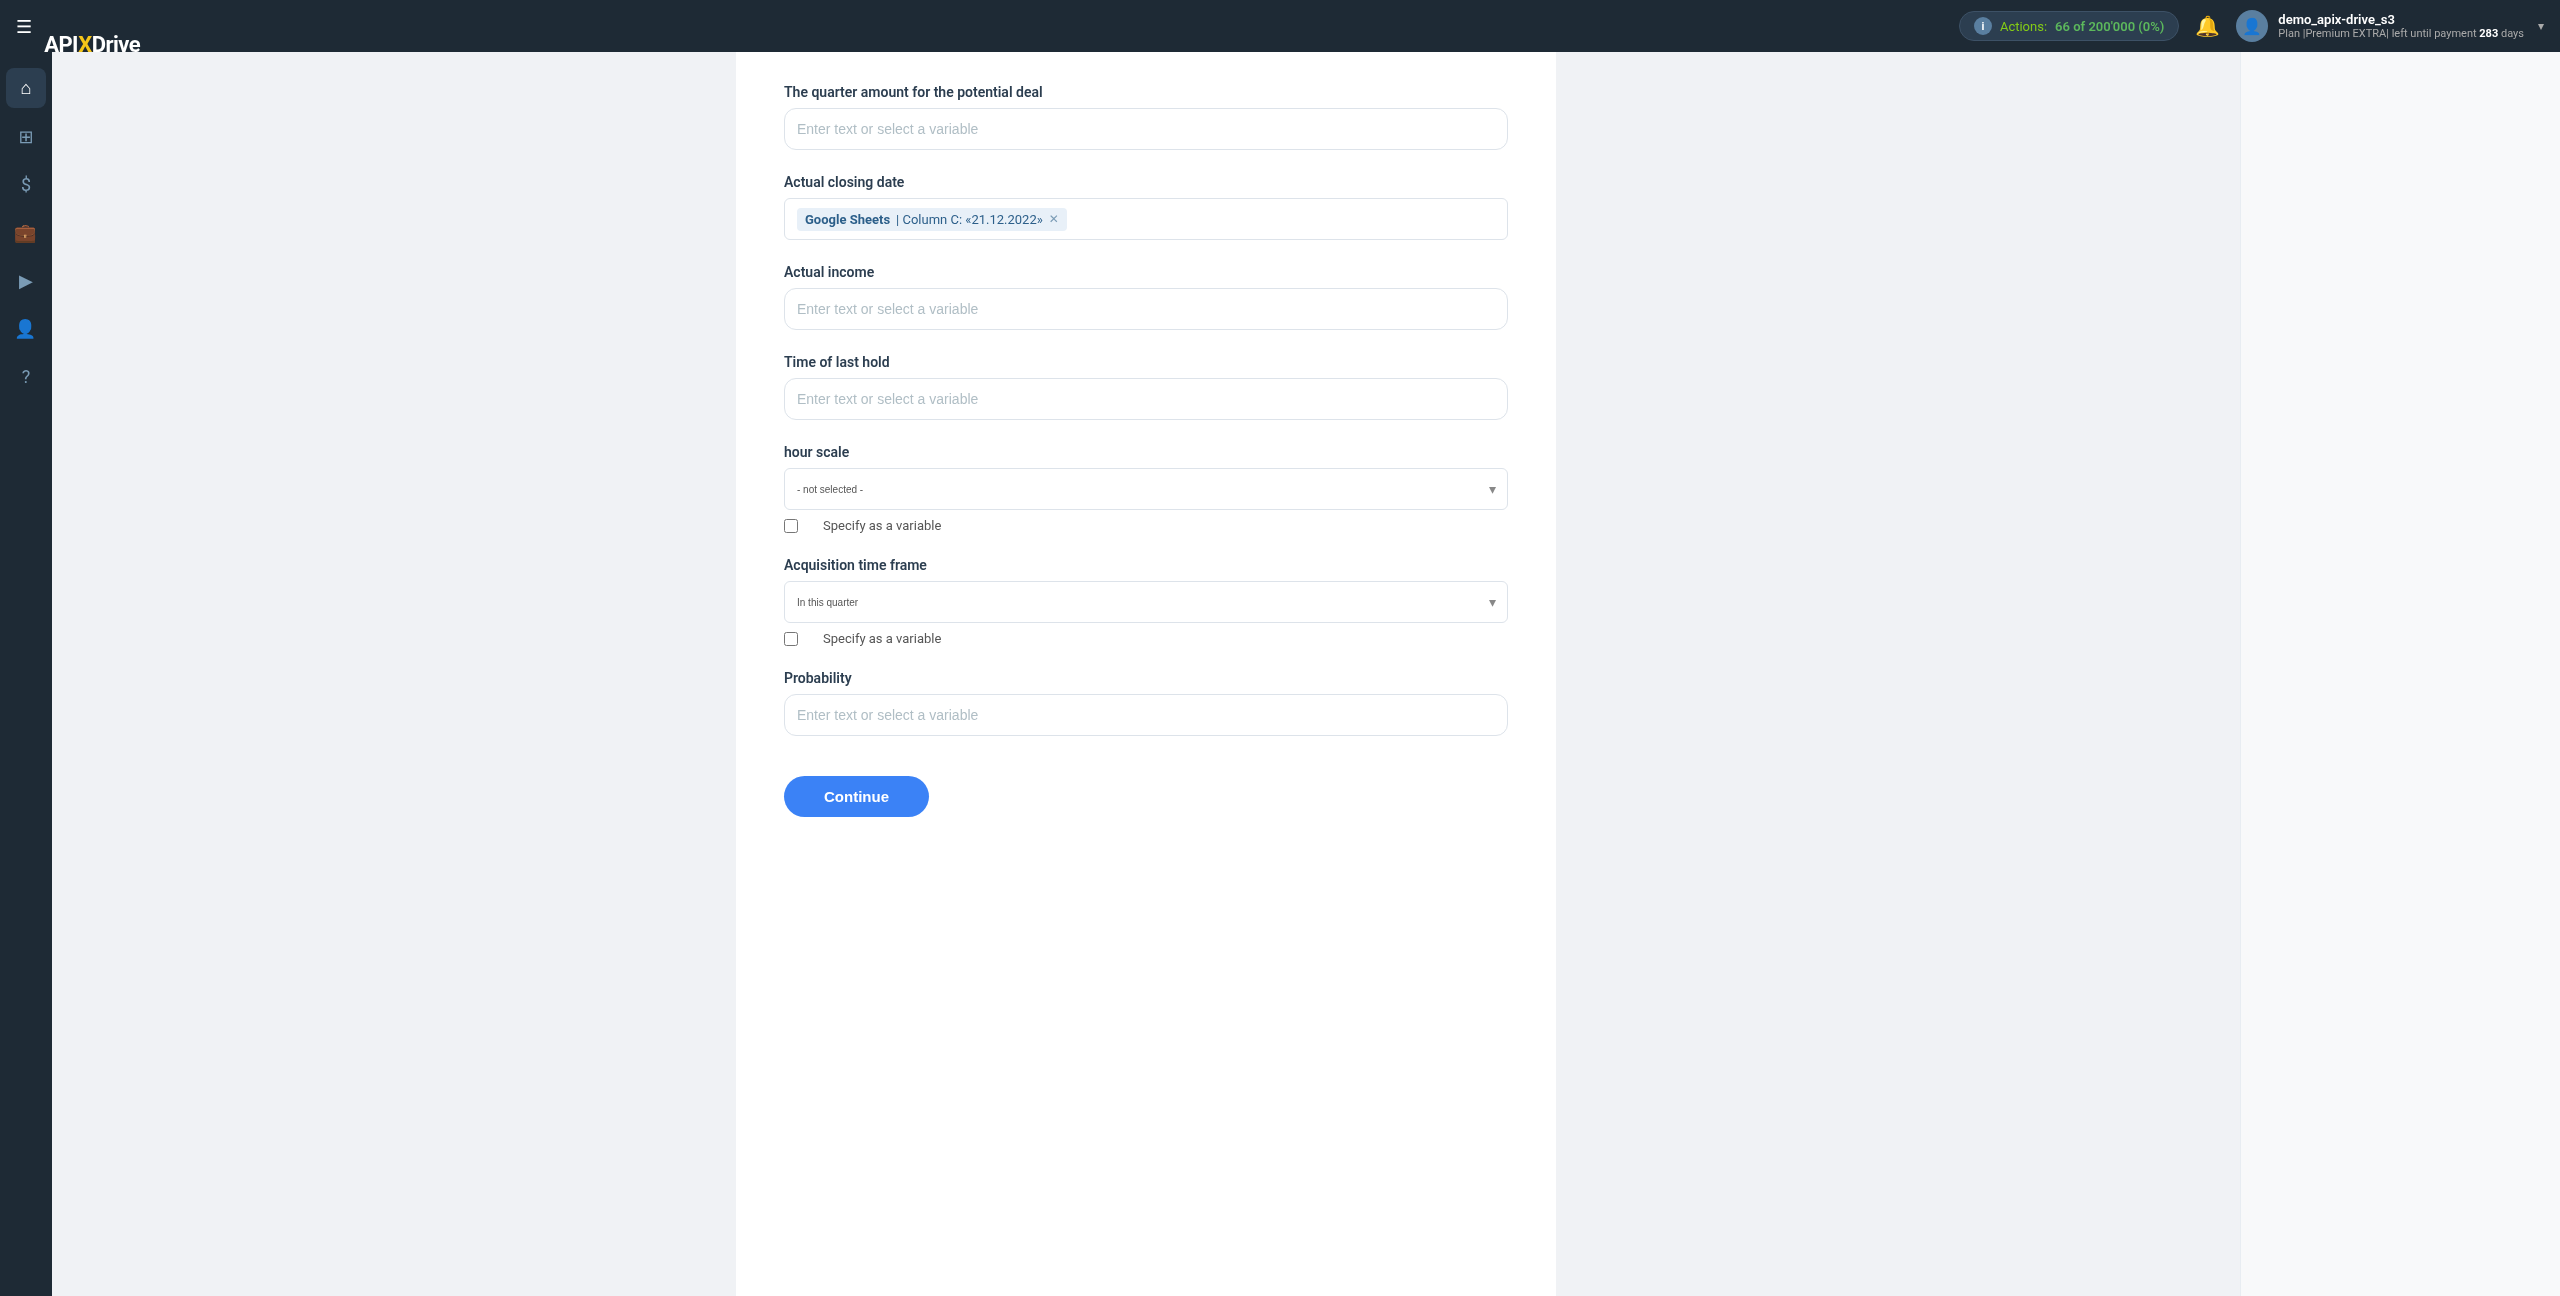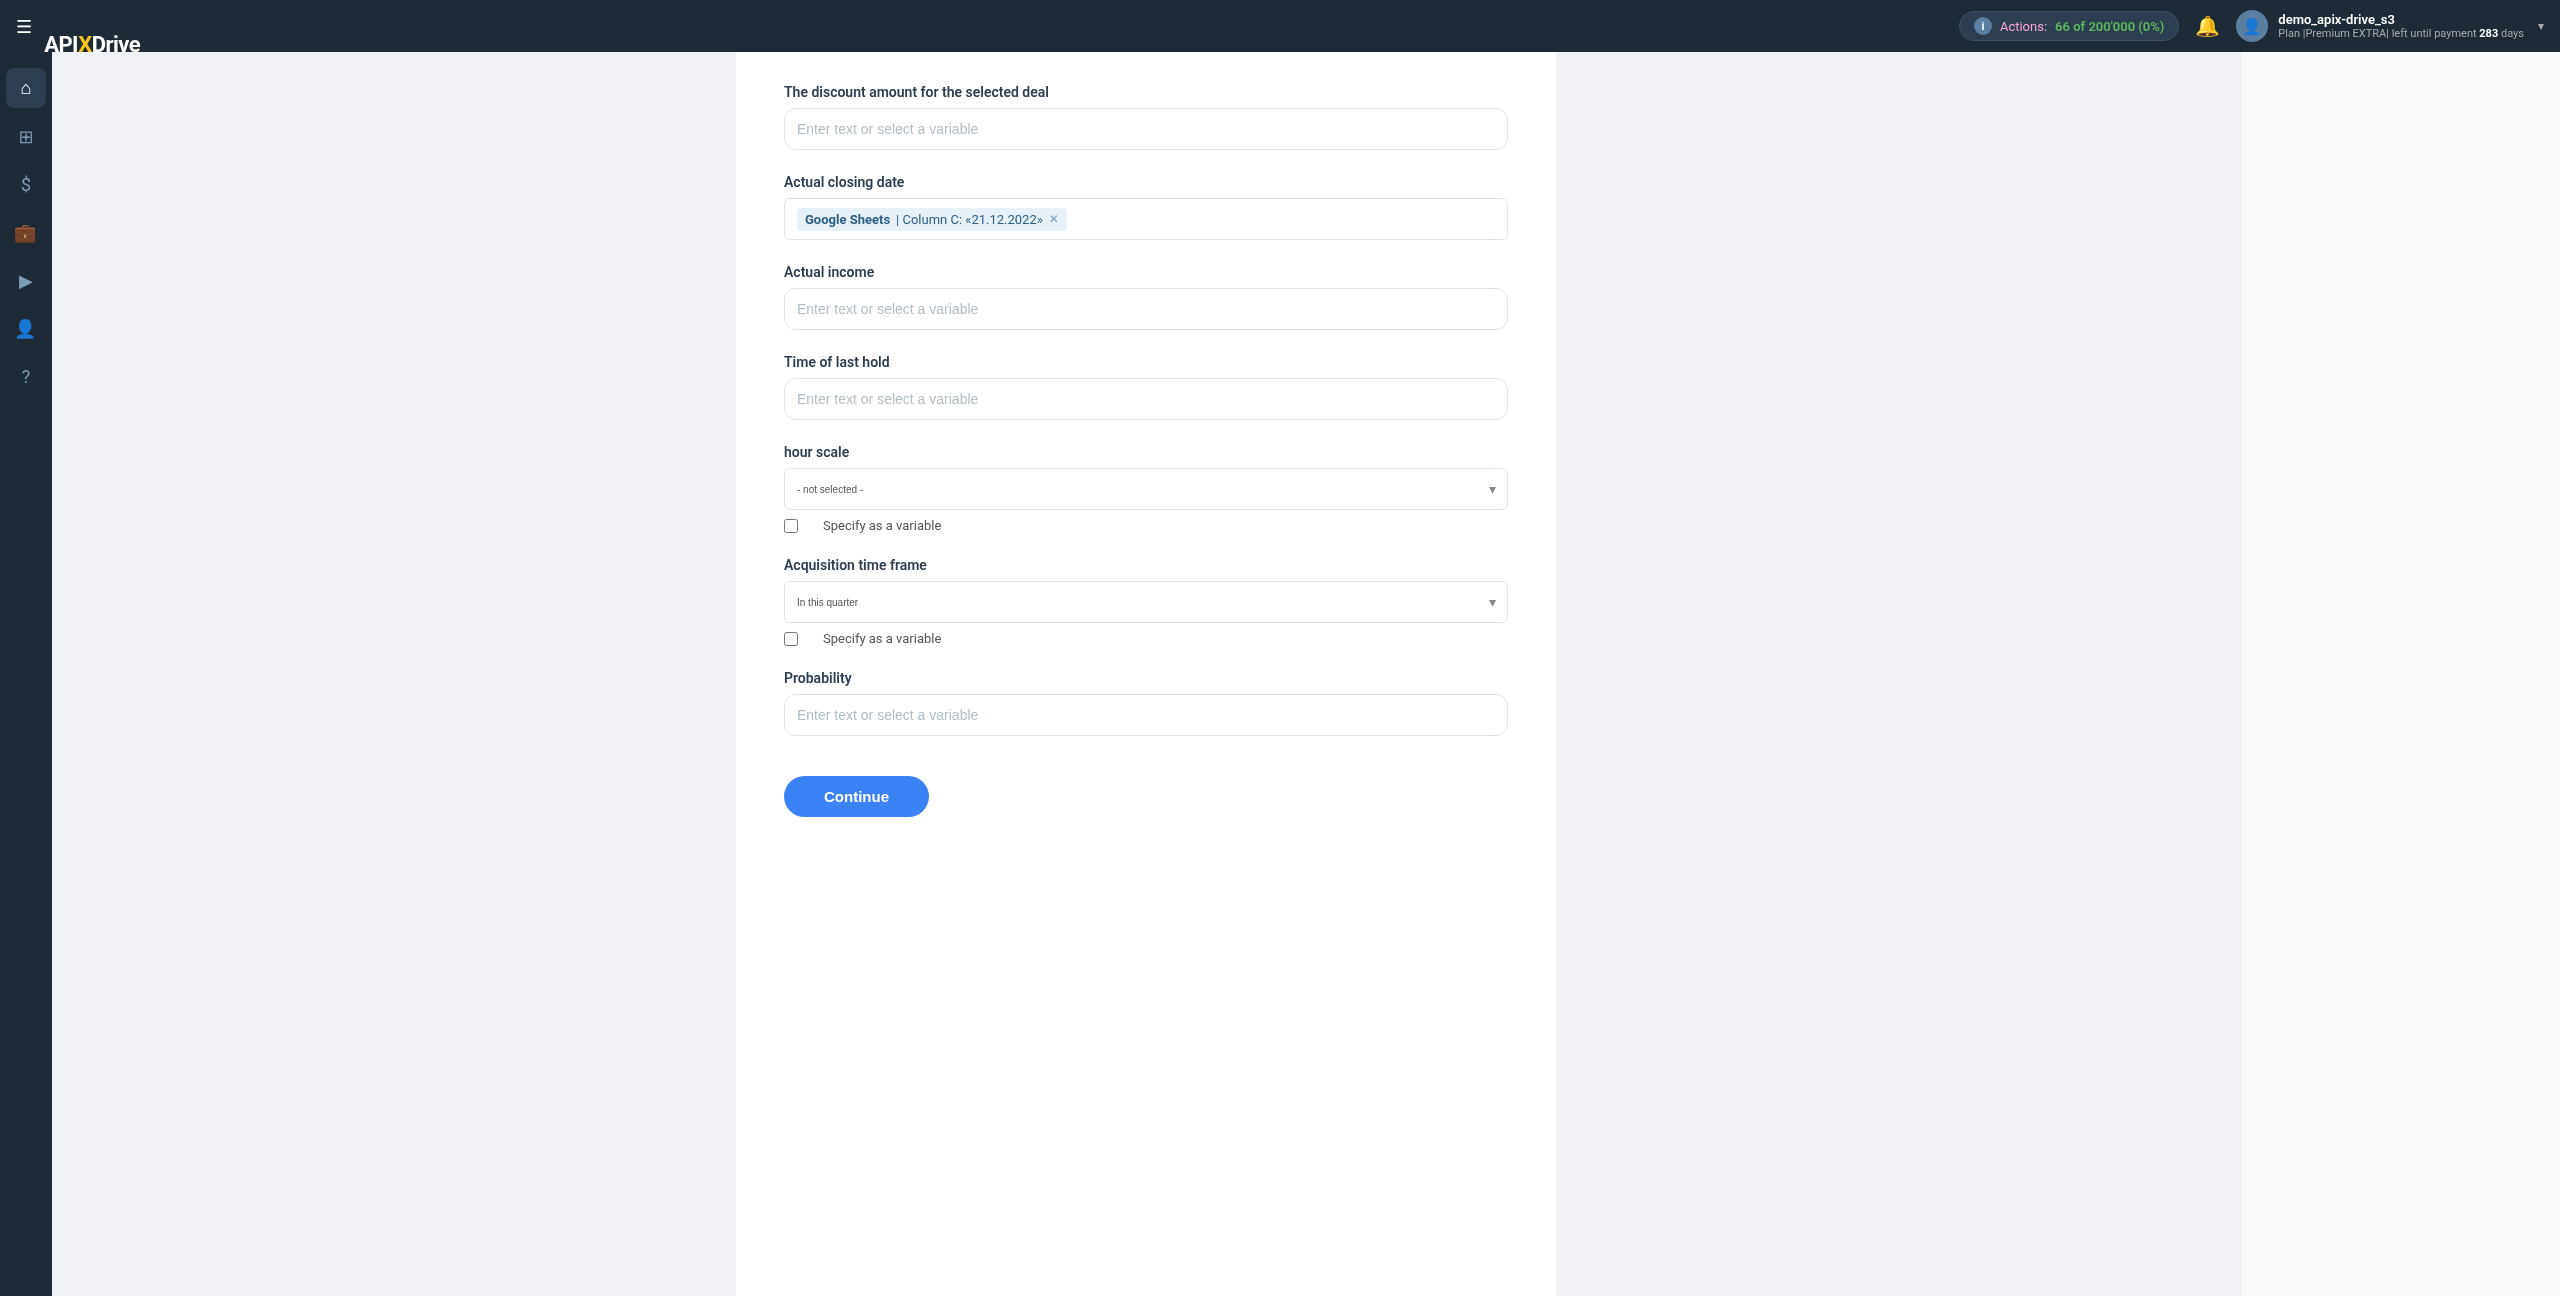--- a/index.html
+++ b/index.html
@@ -44,21 +44,21 @@
       align-items: center;
       gap: 8px;
     }
     .actions-badge .info-icon {
       width: 18px; height: 18px;
       border-radius: 50%;
       background: #5a7fa0;
       display: flex; align-items: center; justify-content: center;
       font-size: 11px; color: white; font-weight: bold;
     }
-    .actions-badge .badge-text { color: #f9a8d4; font-size: 13px; }
+    .actions-badge .badge-text { color: #84cc16; font-size: 13px; }
     .actions-badge .badge-count { color: #5cb85c; font-size: 13px; font-weight: 600; }
     .bell-icon, .user-icon {
       color: #aaa;
       font-size: 20px;
       cursor: pointer;
     }
     .user-section {
       display: flex;
       align-items: center;
       gap: 10px;
@@ -286,21 +286,21 @@
     <div class="sidebar-item">▶</div>
     <div class="sidebar-item">👤</div>
     <div class="sidebar-item">?</div>
   </div>
 
   <div class="content-area">
     <div class="form-container">
 
       
       <div class="field-group">
-        <label class="field-label">The discount amount for the selected deal</label>
+        <label class="field-label">The quarter amount for the potential deal</label>
         <input class="field-input" type="text" placeholder="Enter text or select a variable" style="">
       </div>
 
       
       <div class="field-group">
         <label class="field-label">Actual closing date</label>
         <div class="tag-input-container">
           <div class="tag-chip">
             <span class="tag-source">Google Sheets</span>
             <span>| Column C: «21.12.2022»</span>

